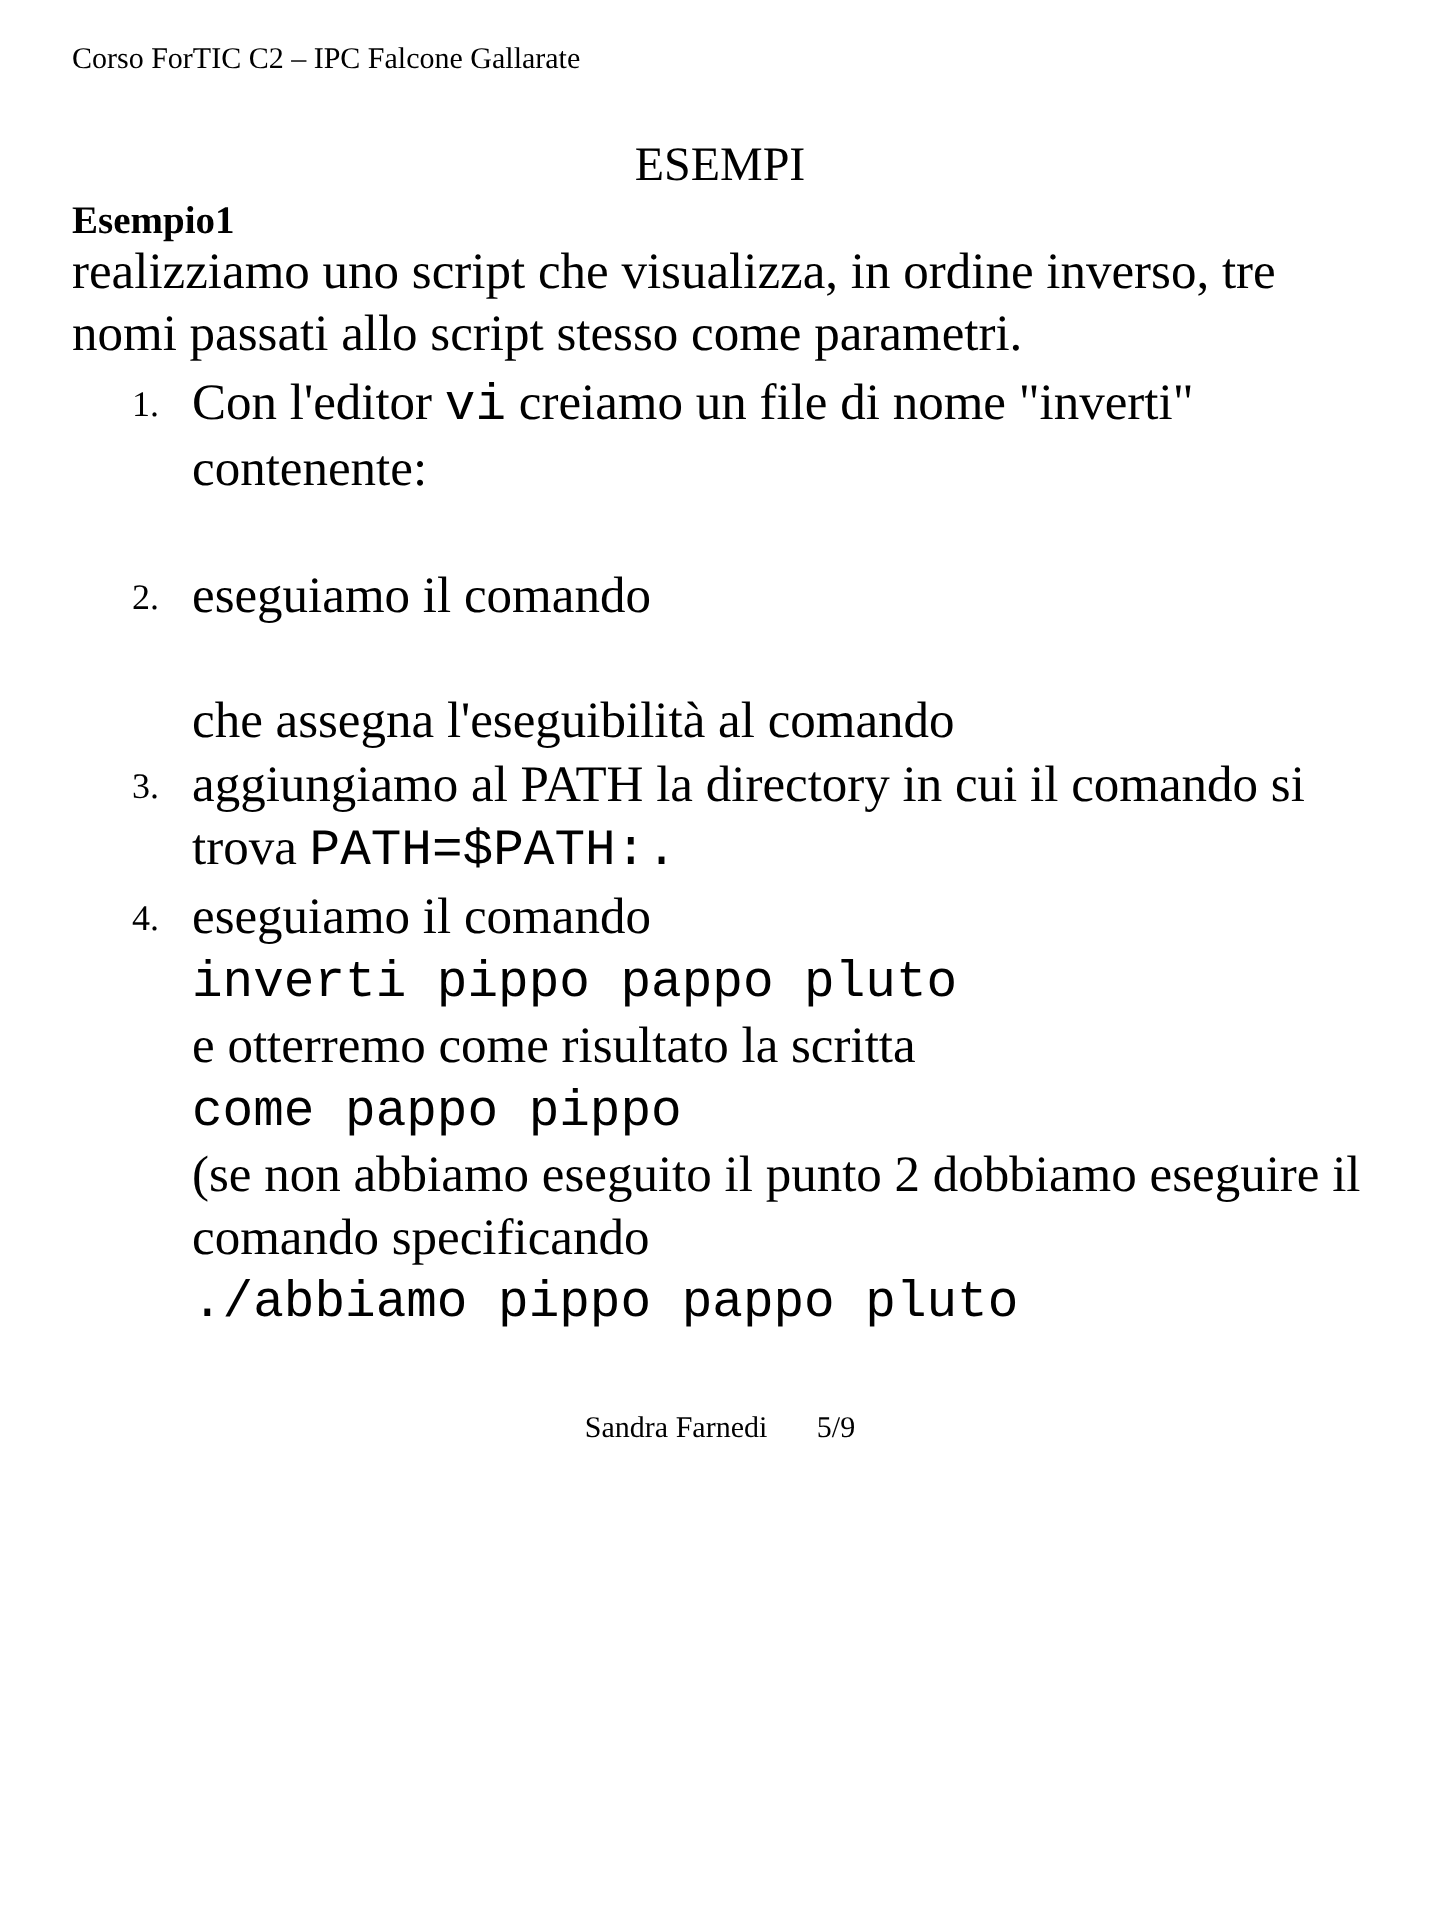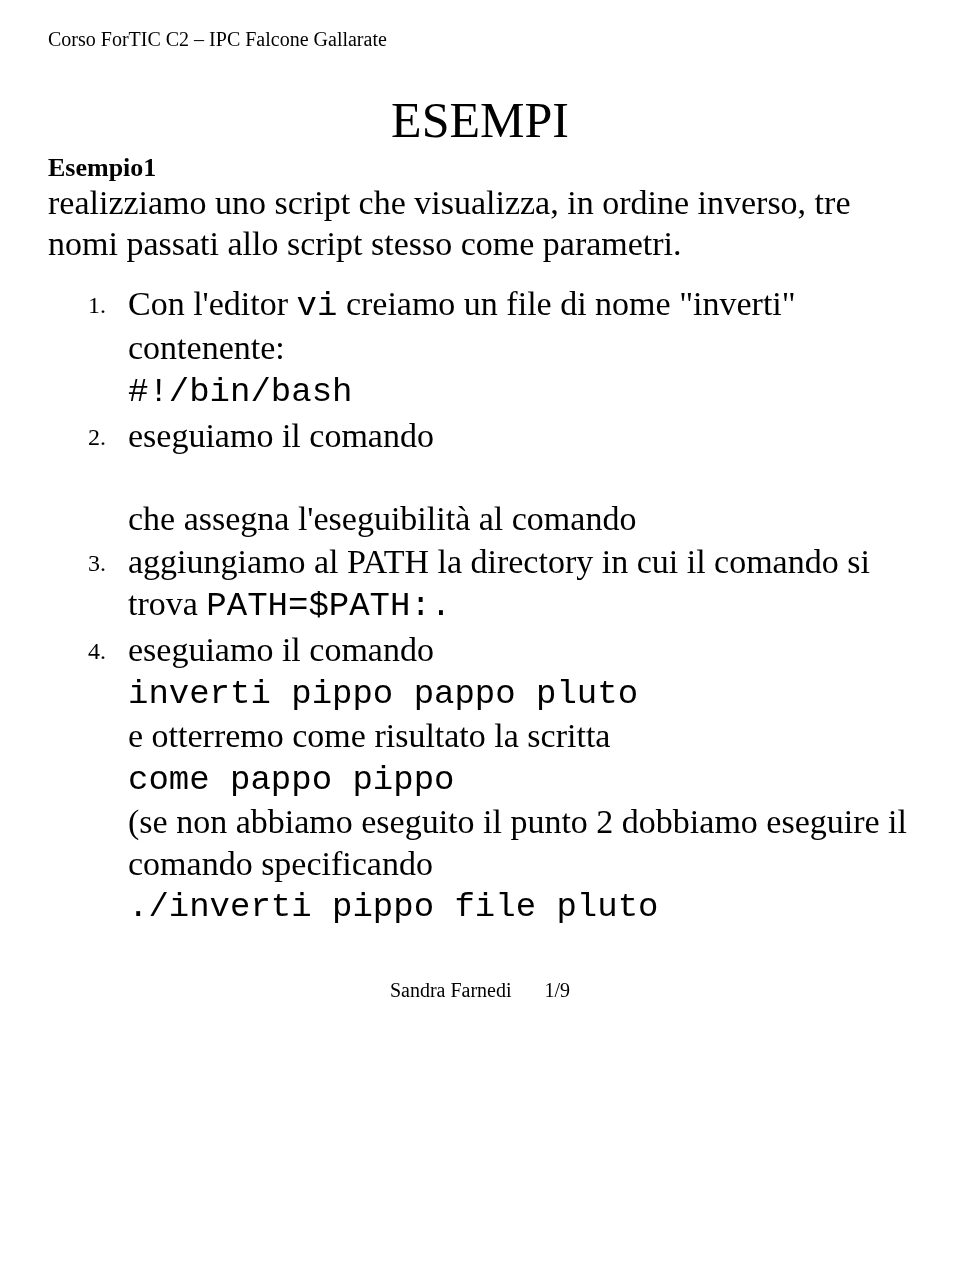--- a/index.html
+++ b/index.html
@@ -13,32 +13,32 @@
   .page {
     padding: 28px 48px 20px 48px;
   }
   .header {
     display: flex;
     font-size: 20px;
     margin-bottom: 40px;
   }
   .title-centered {
     text-align: center;
-    font-size: 50px;
+    font-size: 32px;
     margin: 18px 0 4px 0;
   }
   .h2 {
     font-size: 26px;
     font-weight: bold;
     margin: 0;
   }
   .para {
     font-size: 34px;
     line-height: 1.2;
-    margin: 0 0 18px 0;
+    margin: 0 0 4px 0;
   }
   .list {
     margin: 0 0 0 40px;
     padding: 0;
   }
   .list li {
     font-size: 34px;
     line-height: 1.22;
     margin-bottom: 2px;
     list-style: none;
@@ -77,21 +77,21 @@
 
   <div class="h2">Esempio1</div>
 
   <div class="para">realizziamo uno script che visualizza, in ordine inverso, tre nomi passati allo script stesso come parametri.</div>
 
   <ol class="list">
 
     <li>
       <span class="num">1.</span>
       <span>Con l'editor </span><span class="mono">vi</span><span>  creiamo un file di nome "inverti" contenente:</span><br>
-      <span class="mono">#!/bin/bash</span><br>
+      <br>
     </li>
 
     <li>
       <span class="num">2.</span>
       <span>eseguiamo il comando</span><br>
       <br>
       <span>che assegna l'eseguibilità al comando</span>
     </li>
 
     <li>
@@ -99,23 +99,23 @@
       <span>aggiungiamo al PATH la directory in cui il comando si trova </span><span class="mono">PATH=$PATH:.</span>
     </li>
 
     <li>
       <span class="num">4.</span>
       <span>eseguiamo il comando</span><br>
       <span class="mono">inverti pippo pappo pluto</span><br>
       <span>e otterremo come risultato la scritta</span><br>
       <span class="mono">come pappo pippo</span><br>
       <span>(se non abbiamo eseguito il punto 2 dobbiamo eseguire il comando specificando</span><br>
-      <span class="mono">./inverti pippo file pluto</span>
+      <span class="mono">./abbiamo pippo pappo pluto</span>
     </li>
 
   </ol>
 
   <div class="footer">
     <span>Sandra Farnedi</span>
-    <span class="pg">1/9</span>
+    <span class="pg">5/9</span>
   </div>
 
 </div>
 
 </body></html>

